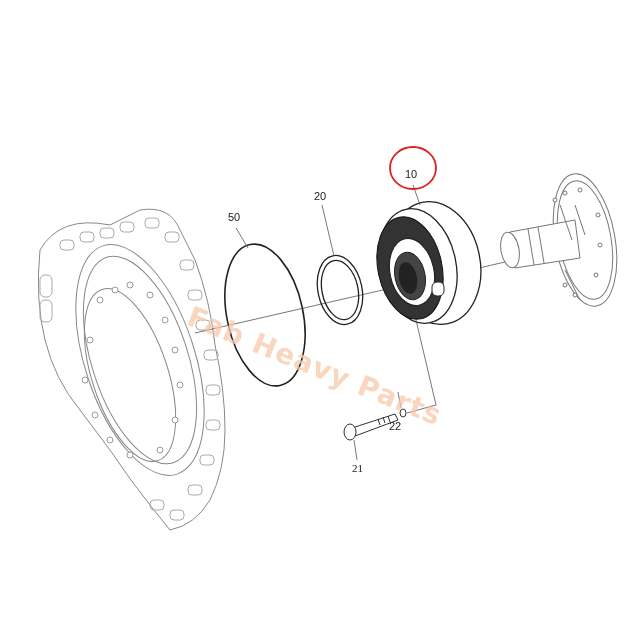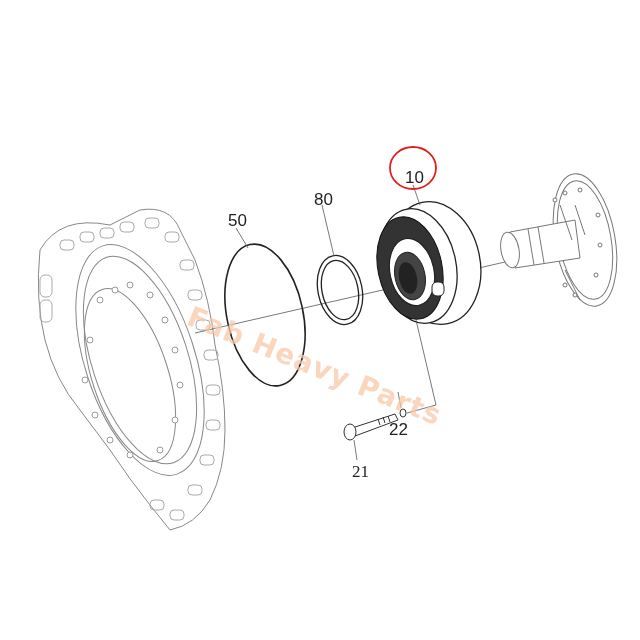--- a/index.html
+++ b/index.html
@@ -1,18 +1,18 @@
 <!DOCTYPE html>
 <html><head>
   <meta charset="utf-8">
   <style>
     html, body { margin: 0; padding: 0; background: #ffffff; }
     body { width: 640px; height: 640px; position: relative; overflow: hidden; font-family: "Liberation Sans", sans-serif; }
     #canvas { position: absolute; left: 0; top: 0; width: 640px; height: 640px; }
-    .label { position: absolute; font-family: "Liberation Sans", sans-serif; font-size: 17px; color: #222; }
+    .label { position: absolute; font-family: "Liberation Sans", sans-serif; font-size: 11px; color: #222; }
     .watermark { position: absolute; left: 195px; top: 300px; font-family: "DejaVu Sans", sans-serif; font-weight: bold; font-size: 28px; color: #f7c9a8; opacity: 0.75; transform: rotate(22deg); transform-origin: left top; white-space: nowrap; letter-spacing: 1px; }
   </style>
 </head>
 <body>
 
 <svg id="canvas" viewBox="0 0 640 640" xmlns="http://www.w3.org/2000/svg">
 
   <g fill="none" stroke="#888" stroke-width="1">
     <path d="M40 250 Q60 215 110 225 L140 210 Q170 205 180 230 L195 260 Q210 300 215 345 Q225 390 225 430 Q225 470 210 500 Q195 525 170 530 L150 505 Q130 480 110 450 L80 410 Q55 380 45 340 Q35 300 40 250 Z"></path>
     <ellipse cx="140" cy="360" rx="55" ry="120" transform="rotate(-18 140 360)"></ellipse>
@@ -106,17 +106,17 @@
   </g>
   <line x1="354" y1="440" x2="357" y2="460" stroke="#555" stroke-width="0.8"></line>
 
   <ellipse cx="403" cy="413" rx="3" ry="4" fill="#fff" stroke="#333" stroke-width="1"></ellipse>
   <line x1="398" y1="392" x2="401" y2="408" stroke="#555" stroke-width="0.8"></line>
   <polyline points="407,413 436,405 416,320" fill="none" stroke="#555" stroke-width="0.8"></polyline>
 </svg>
 
 <div class="label" style="left:405px;top:168px;">10</div>
 <div class="label" style="left:228px;top:211px;">50</div>
-<div class="label" style="left:314px;top:190px;">80</div>
+<div class="label" style="left:314px;top:190px;">20</div>
 <div class="label" style="left:389px;top:376px;margin-top:44px;">22</div>
 <div class="label" style="left:352px;top:462px;font-family:Liberation Serif, serif;">21</div>
 
 <div class="watermark">Fab Heavy Parts</div>
 
 </body></html>

